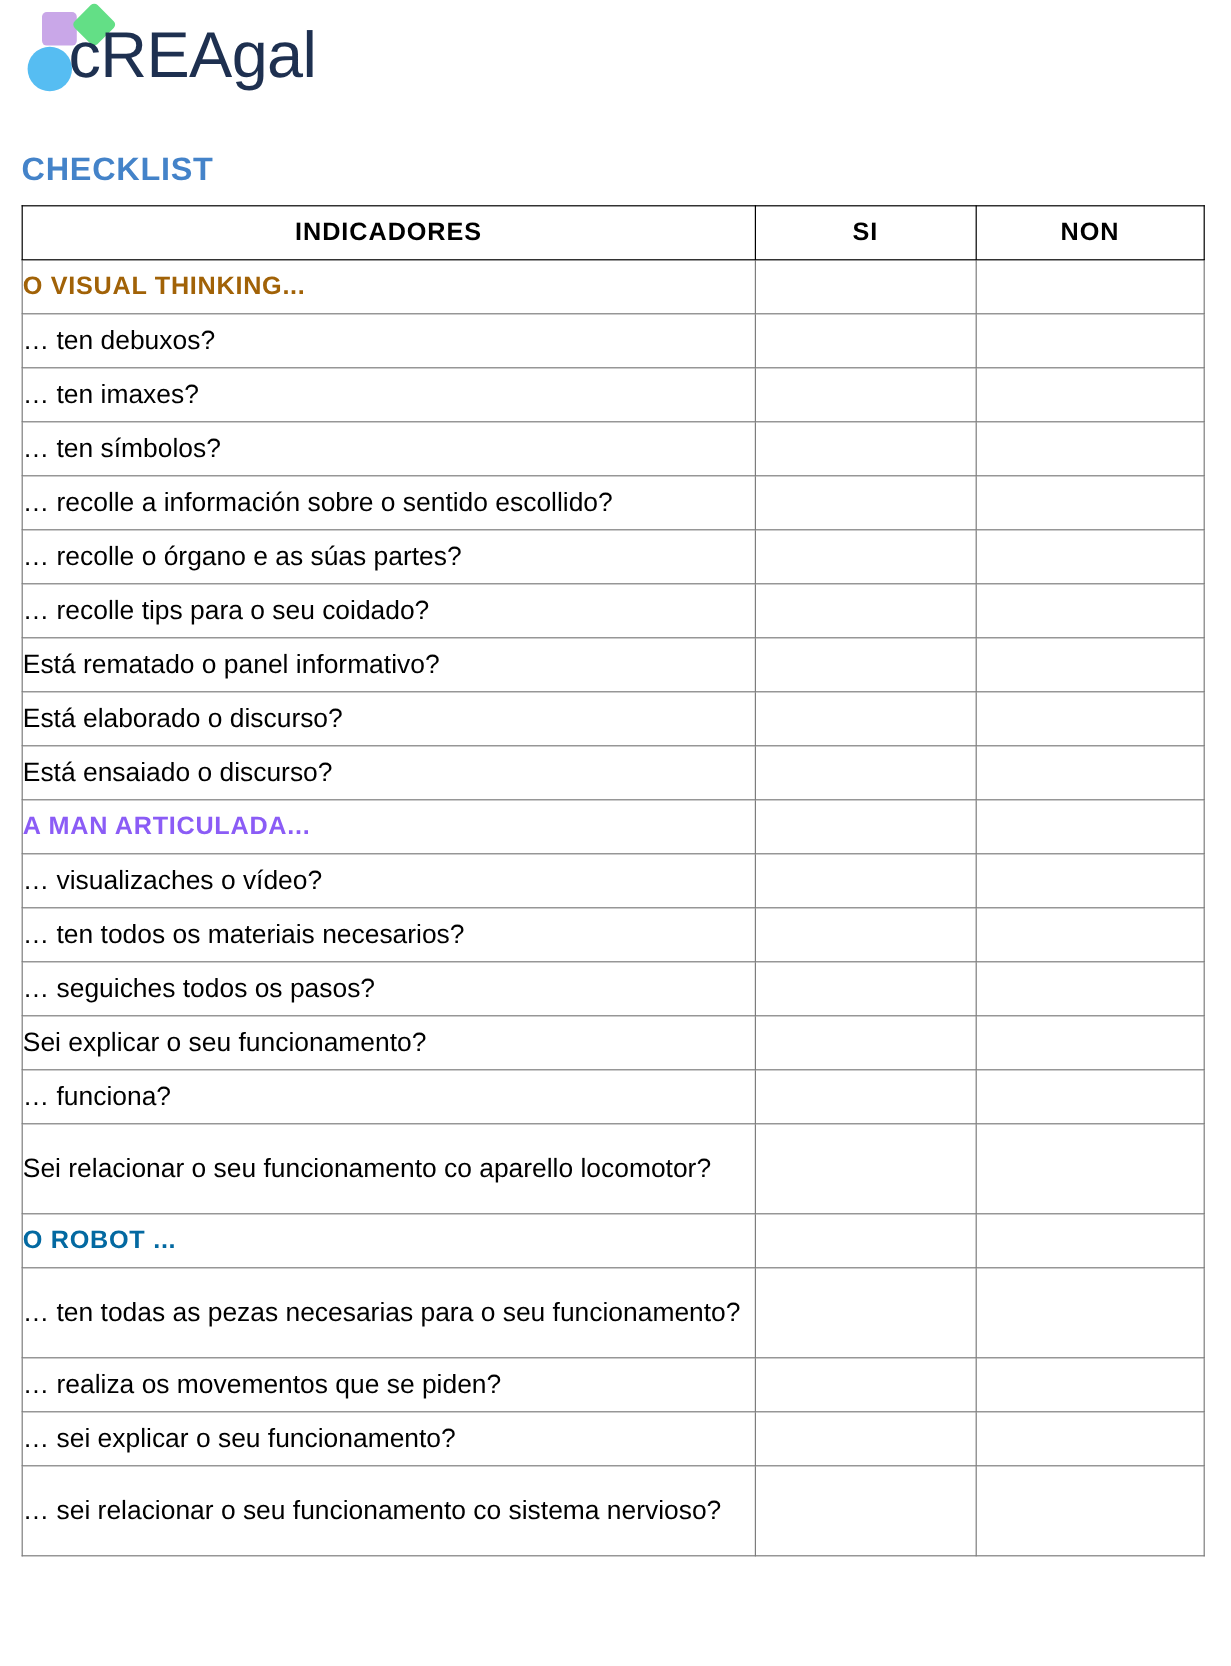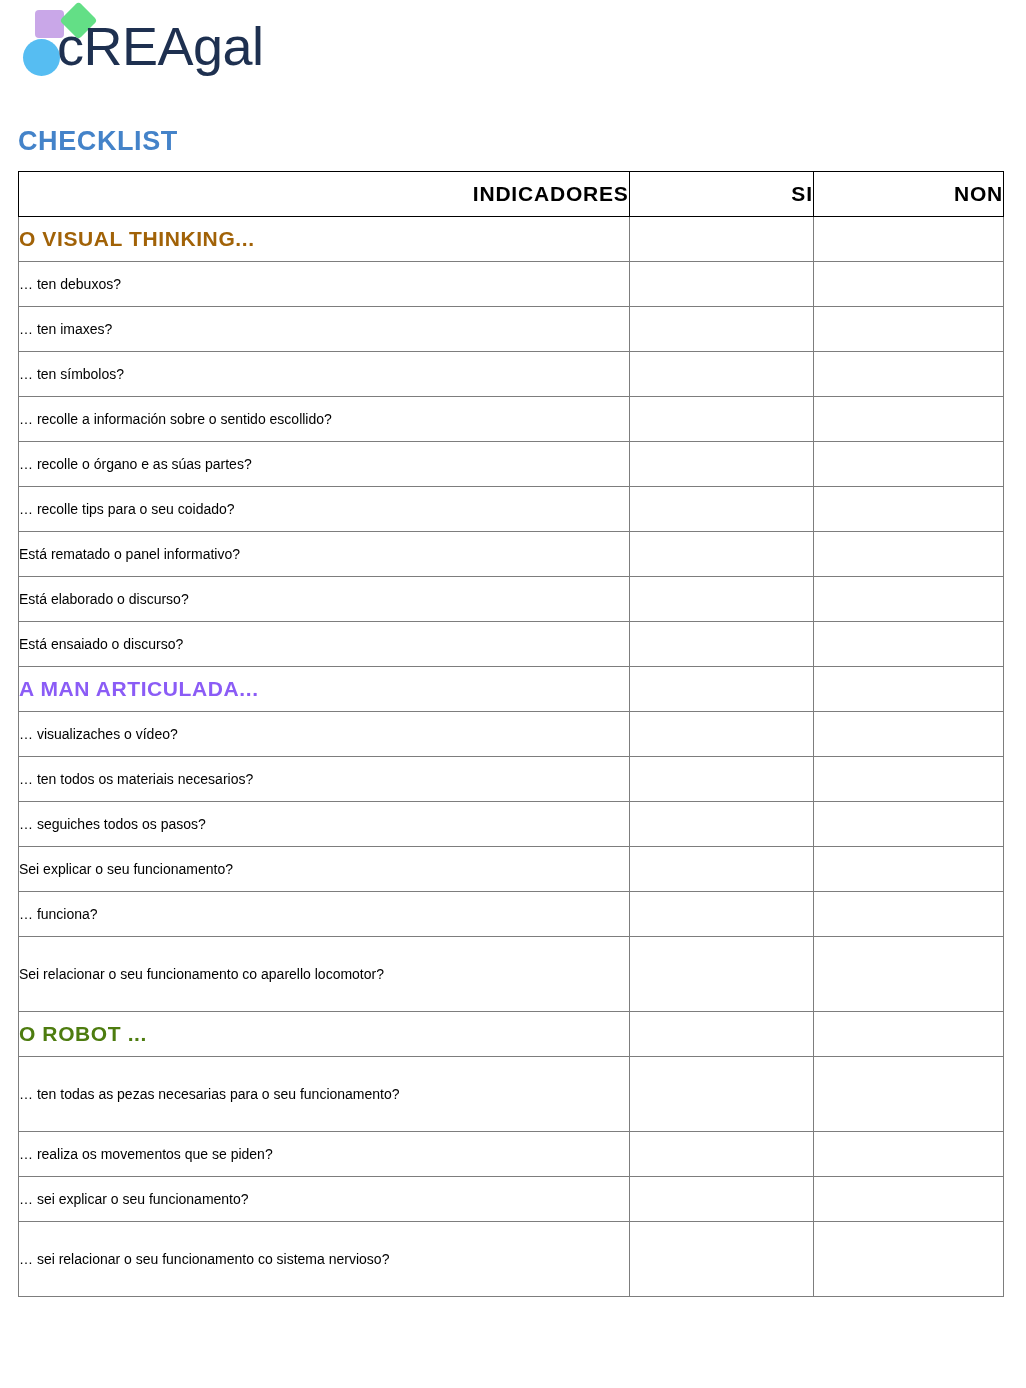--- a/index.html
+++ b/index.html
@@ -97,46 +97,46 @@
     padding: 0;
     vertical-align: middle;
   }
   .col-ind { width: 610px; }
   .col-si  { width: 184px; }
   .col-non { width: 190px; }
 
   .checklist-table thead th {
     border-color: #000000;
     height: 44px;
-    text-align: right;
+    text-align: center;
     font-size: 21px;
     font-weight: bold;
     letter-spacing: 0.8px;
     color: #000000;
   }
 
   tr.section-row td {
     height: 44px;
   }
   .section-label {
     padding: 0 0 0 9px;
     font-size: 21px;
     font-weight: bold;
     letter-spacing: 0.6px;
   }
   .sec-purple { color: #a16207; }
   .sec-green  { color: #8b5cf6; }
-  .sec-blue   { color: #4d7c0f; margin-left: 32px; }
+  .sec-blue   { color: #0369a1; margin-left: 32px; }
 
   tr.item-row td {
     height: 44px;
   }
   .item-label {
     padding: 4px 10px 4px 9px;
-    font-size: 14px;
+    font-size: 22px;
     line-height: 30px;
     color: #000000;
   }
   tr.item-row.two-line td { height: 74px; }
 
   .cell-empty { background: #ffffff; }
 </style>
 </head>
 <body>
 

